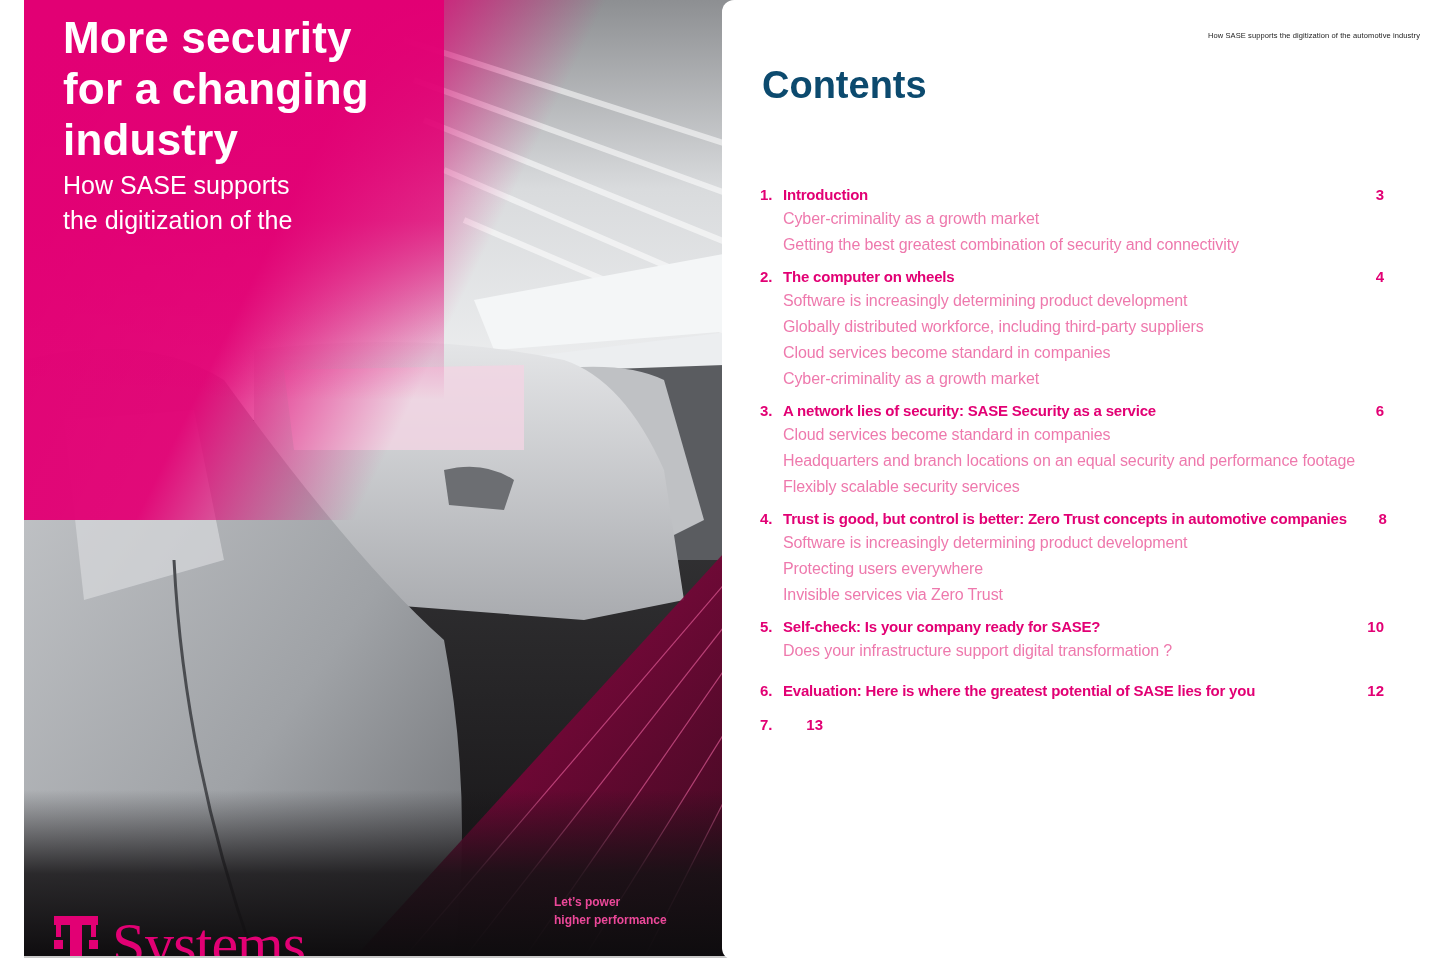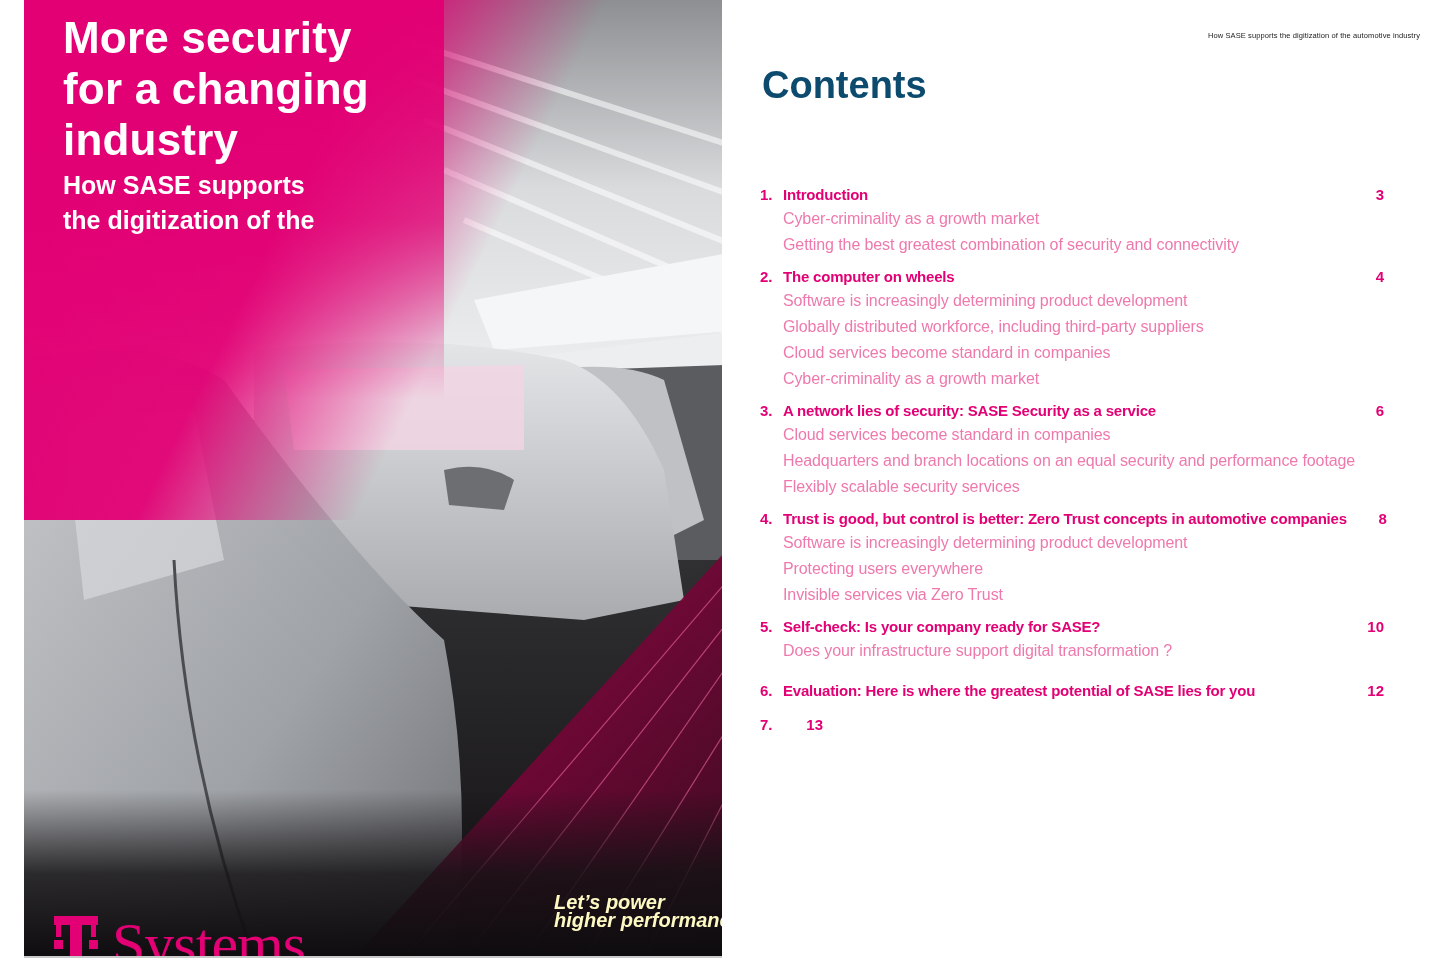--- a/index.html
+++ b/index.html
@@ -23,49 +23,49 @@
     .cover svg.photo { position: absolute; left: 0; top: 0; }
     .cover-title {
       position: absolute; left: 39px; top: 12px;
       color: #ffffff; font-weight: bold;
       font-size: 44px; line-height: 51px;
       letter-spacing: 0.2px;
       margin: 0;
     }
     .cover-subtitle {
       position: absolute; left: 39px; top: 168px;
-      color: #ffffff; font-weight: bold;
+      color: #ffffff; font-weight: normal;
       font-size: 25px; line-height: 35px;
       margin: 0;
     }
     .cover-title span, .cover-subtitle span { display: block; }
     .brand {
       position: absolute; left: 30px; top: 912px;
       display: flex; align-items: center; text-align: right;
     }
     .brand-t { width: 44px; height: 60px; margin-right: 14px; }
     .brand-name {
       color: #e20074;
       font-family: "Liberation Serif", serif;
       font-size: 60px; line-height: 64px;
       letter-spacing: -1px;
     }
     .tagline {
       position: absolute; left: 530px; top: 893px;
-      color: #fef9c3; font-size: 20px; line-height: 18px;
+      color: #ec4899; font-size: 12px; line-height: 18px;
       font-weight: bold;
-      font-style: italic;
     }
     .tagline span { display: block; }
 
     
     .contents-page {
       position: absolute; left: 722px; top: 0;
       width: 718px; height: 960px;
       background: #ffffff;
+      border-radius: 12px;
     }
     .running-header {
       position: absolute; right: 20px; top: 31px;
       font-size: 7.5px; color: #222; letter-spacing: 0.1px;
     }
     .contents-title {
       position: absolute; left: 40px; top: 62px; margin: 0;
       color: #0c4a6e; font-weight: bold; font-size: 38px; line-height: 46px;
     }
     .toc { position: absolute; left: 38px; top: 184px; width: 624px; }

